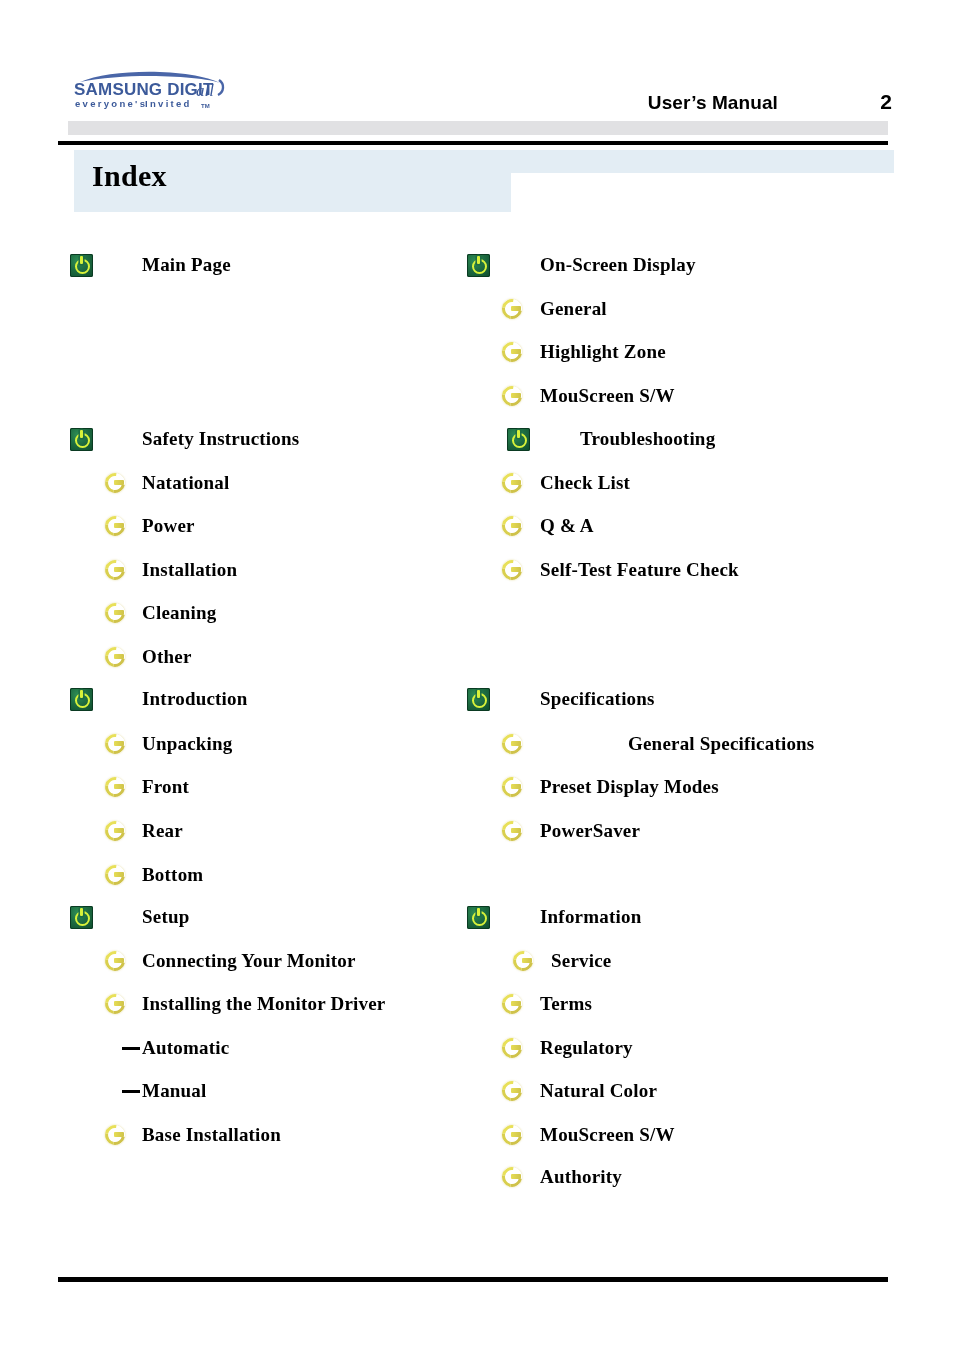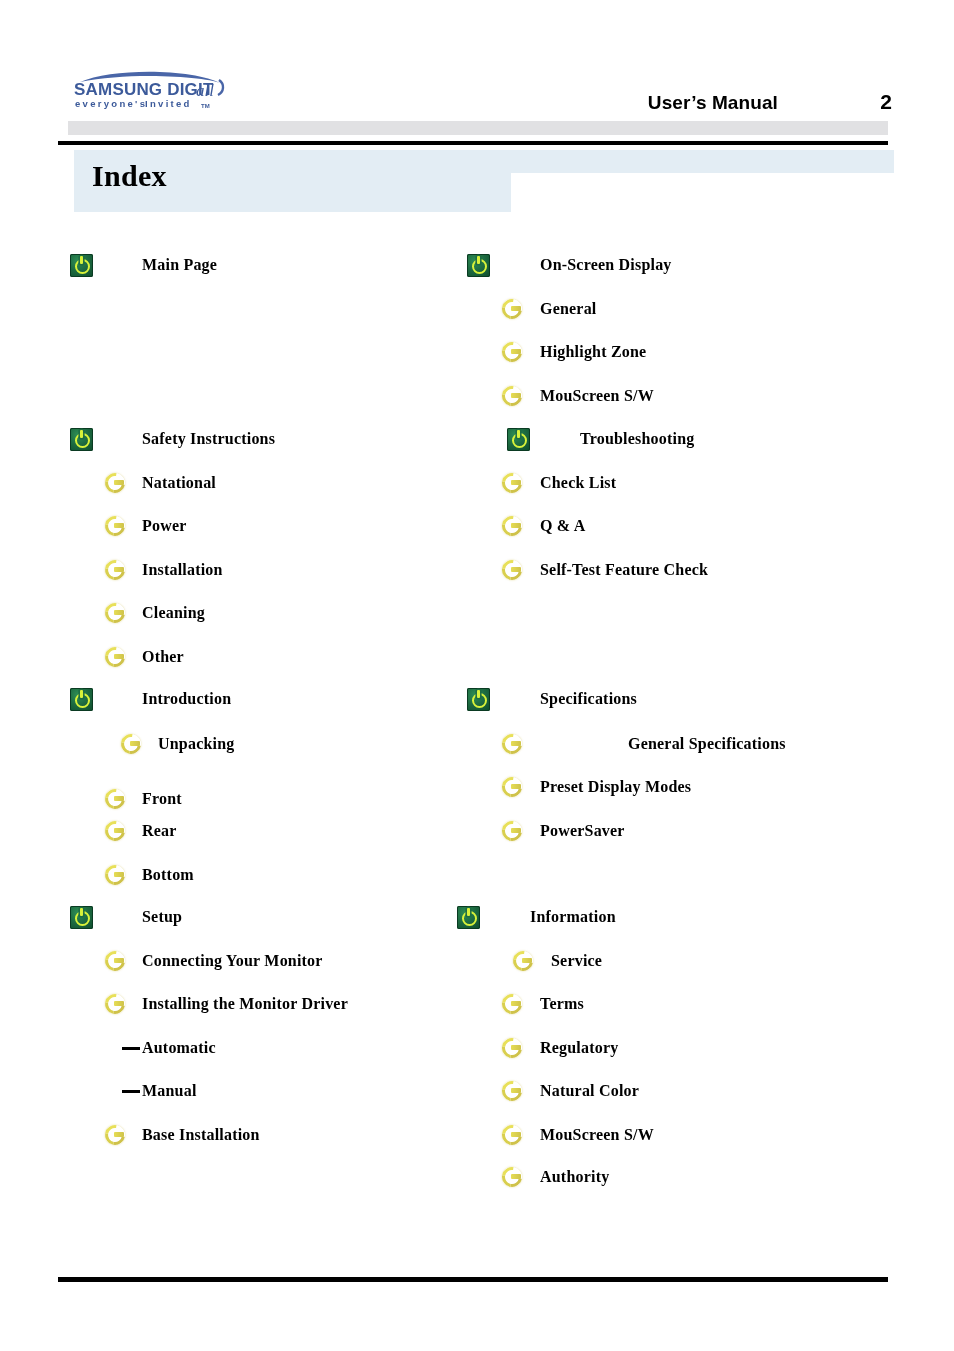--- a/index.html
+++ b/index.html
@@ -132,21 +132,21 @@
   .entry {
     position: absolute;
     height: 26px;
     display: flex;
     align-items: center;
     white-space: nowrap;
   }
   .entry .label {
     font-family: "Liberation Serif", "DejaVu Serif", serif;
     font-weight: bold;
-    font-size: 16px;
+    font-size: 19px;
     color: #000000;
     letter-spacing: 0.2px;
   }
 
   
   .icon-power {
     position: relative;
     width: 23px;
     height: 23px;
     flex: 0 0 23px;
@@ -300,26 +300,26 @@
       <div class="entry lvl-sub" style="top: 406px; left: 45px;">
         <span class="icon-ring"></span>
         <span class="gap" style="flex: 0 0 17px;"></span>
         <span class="label">Other</span>
       </div>
       <div class="entry lvl-section" style="top: 448px; left: 10px;">
         <span class="icon-power"></span>
         <span class="gap" style="flex: 0 0 49px;"></span>
         <span class="label">Introduction</span>
       </div>
-      <div class="entry lvl-sub" style="top: 493px; left: 61px;">
+      <div class="entry lvl-sub" style="top: 493px; left: 45px;">
         <span class="icon-ring"></span>
         <span class="gap" style="flex: 0 0 17px;"></span>
         <span class="label">Unpacking</span>
       </div>
-      <div class="entry lvl-sub" style="top: 548px; left: 45px;">
+      <div class="entry lvl-sub" style="top: 536px; left: 45px;">
         <span class="icon-ring"></span>
         <span class="gap" style="flex: 0 0 17px;"></span>
         <span class="label">Front</span>
       </div>
       <div class="entry lvl-sub" style="top: 580px; left: 45px;">
         <span class="icon-ring"></span>
         <span class="gap" style="flex: 0 0 17px;"></span>
         <span class="label">Rear</span>
       </div>
       <div class="entry lvl-sub" style="top: 624px; left: 45px;">
@@ -412,21 +412,21 @@
       <div class="entry lvl-sub" style="top: 536px; left: 45px;">
         <span class="icon-ring"></span>
         <span class="gap" style="flex: 0 0 18px;"></span>
         <span class="label">Preset Display Modes</span>
       </div>
       <div class="entry lvl-sub" style="top: 580px; left: 45px;">
         <span class="icon-ring"></span>
         <span class="gap" style="flex: 0 0 18px;"></span>
         <span class="label">PowerSaver</span>
       </div>
-      <div class="entry lvl-section" style="top: 666px; left: 0;">
+      <div class="entry lvl-section" style="top: 666px; left: 10px;">
         <span class="icon-power"></span>
         <span class="gap" style="flex: 0 0 50px;"></span>
         <span class="label">Information</span>
       </div>
       <div class="entry lvl-sub" style="top: 710px; left: 56px;">
         <span class="icon-ring"></span>
         <span class="gap" style="flex: 0 0 18px;"></span>
         <span class="label">Service</span>
       </div>
       <div class="entry lvl-sub" style="top: 753px; left: 45px;">

